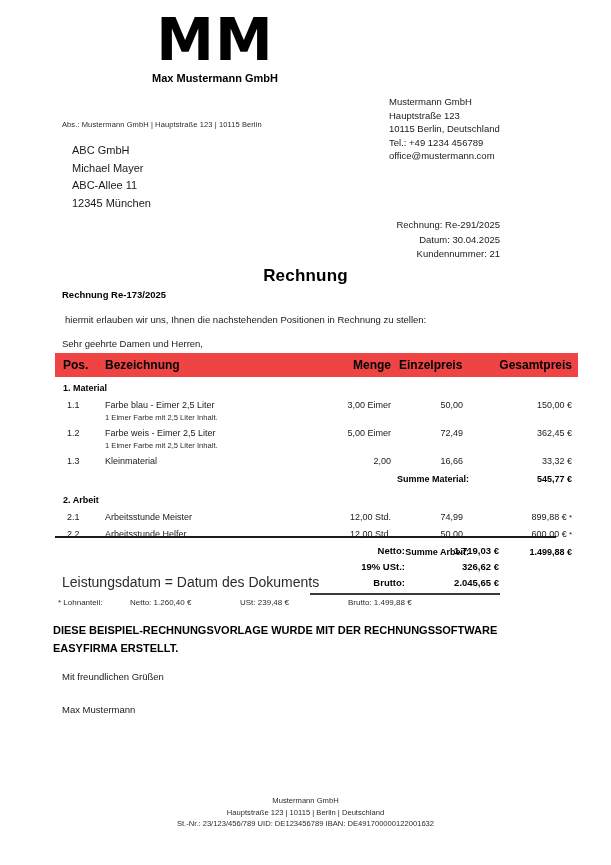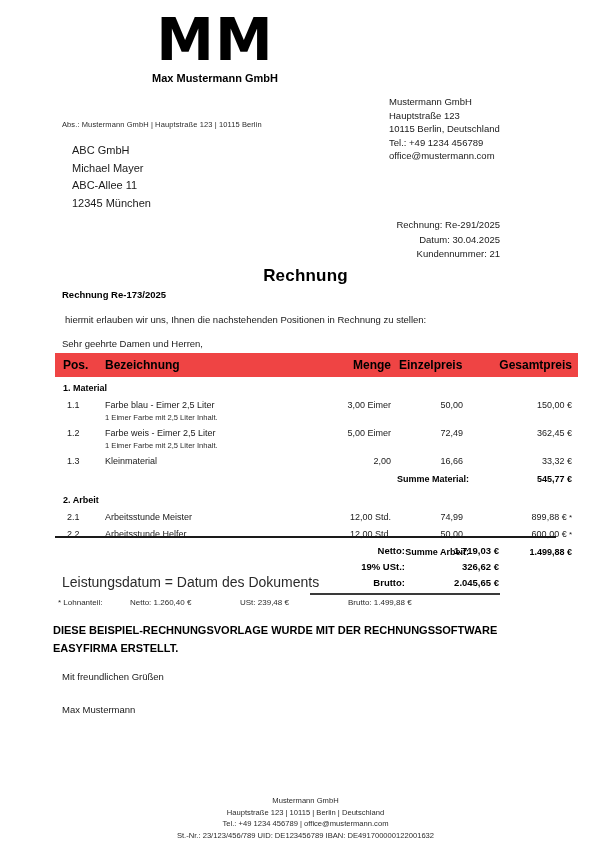--- a/index.html
+++ b/index.html
@@ -416,17 +416,16 @@
   <div class="notice">DIESE BEISPIEL-RECHNUNGSVORLAGE WURDE MIT DER RECHNUNGSSOFTWARE EASYFIRMA ERSTELLT.</div>
 
   <div class="closing">
     <div class="c1">Mit freundlichen Grüßen</div>
     <div>Max Mustermann</div>
   </div>
 
   <div class="footer">
     <div>Mustermann GmbH</div>
     <div>Hauptstraße 123 | 10115 | Berlin | Deutschland</div>
-    <div>Tel.: +49 1234 456789 | office@mustermann.com</div>
     <div>St.-Nr.: 23/123/456/789 UID: DE123456789 IBAN: DE491700000122001632</div>
   </div>
 
 </div>
 
 </body></html>

